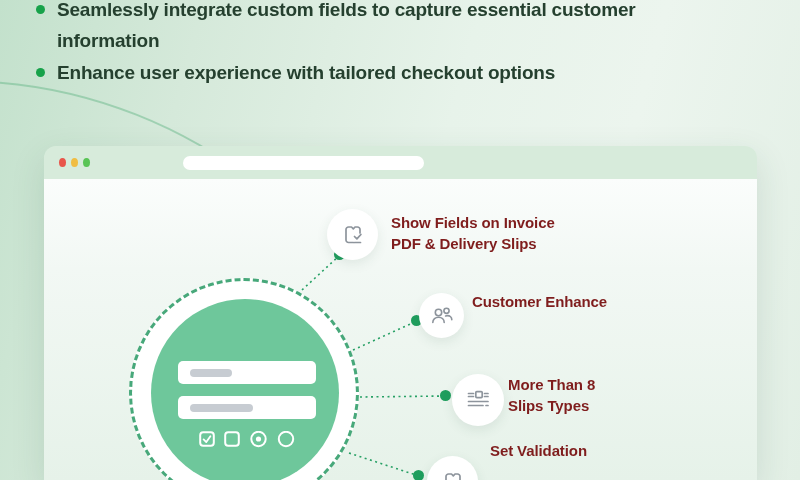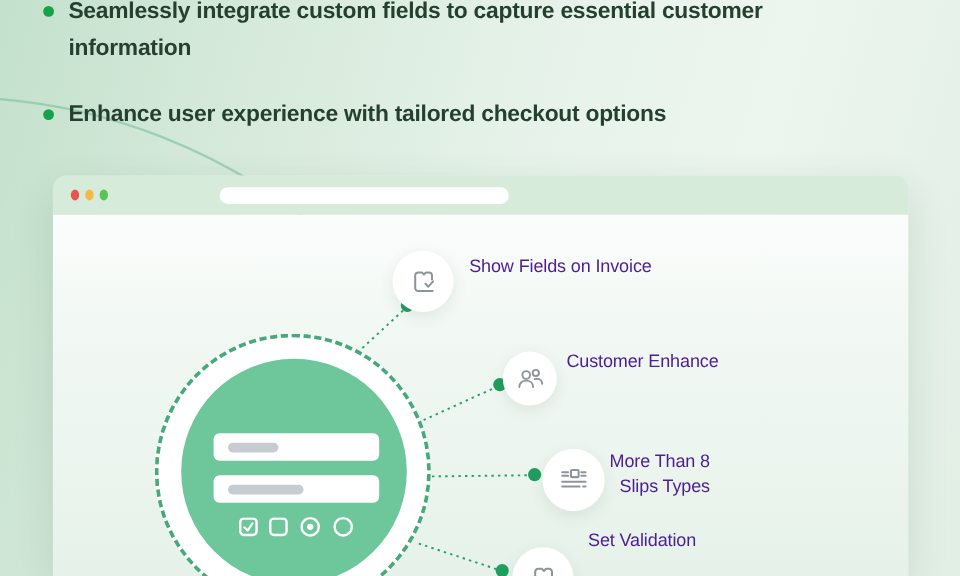--- a/index.html
+++ b/index.html
@@ -13,21 +13,21 @@
 
   
   .bg-arc {
     position:absolute; left:-520px; top:80px; width:960px; height:960px;
     border:2px solid rgba(96,180,130,.45); border-radius:50%;
   }
 
   
   .bullets { position:absolute; left:36px; top:-6px; width:648px; }
   .bullet-row { display:flex; gap:12px; }
-  .bullet-row + .bullet-row { margin-top:24px; }
+  .bullet-row + .bullet-row { margin-top:1px; }
   .bullet-dot { flex:0 0 auto; width:9px; height:9px; margin-top:11px; border-radius:50%; background:#17a24a; }
   .bullet-text {
     font-size:19px; font-weight:bold; letter-spacing:-.2px;
     color:#25402f; line-height:31px;
   }
 
   
   .window {
     position:absolute; left:44px; top:146px; width:713px; height:334px;
     border-radius:12px 12px 0 0; overflow:hidden;
@@ -80,22 +80,22 @@
     position:absolute; border-radius:50%; background:#ffffff;
     box-shadow:0 4px 12px rgba(50,90,70,.10);
     display:flex; align-items:center; justify-content:center;
   }
   .callout-circle.c1 { left:327px; top:209px; width:51px; height:51px; }
   .callout-circle.c2 { left:419px; top:293px; width:45px; height:45px; }
   .callout-circle.c3 { left:452px; top:374px; width:52px; height:52px; }
   .callout-circle.c4 { left:427px; top:456px; width:51px; height:51px; }
 
   .callout-text {
-    position:absolute; font-size:15px; font-weight:normal; color:#4c1d95; line-height:21px;
-    white-space:nowrap; letter-spacing:-.1px;text-align:right;
+    position:absolute; font-size:15px; font-weight:bold; color:#7f1d1d; line-height:21px;
+    white-space:nowrap; letter-spacing:-.1px;
   }
   .callout-text.t1 { left:391px; top:212px; }
   .callout-text.t2 { left:472px; top:291px; }
   .callout-text.t3 { left:508px; top:374px; }
   .callout-text.t4 { left:490px; top:440px; }
 </style>
 </head>
 <body>
 
 <div class="stage">
@@ -169,20 +169,21 @@
     <svg width="28" height="28" viewBox="0 0 28 28">
       <g fill="none" stroke="#8d949c" stroke-width="1.7" stroke-linecap="round" stroke-linejoin="round">
         <path d="M14.5 21.5 H9.5 a2.5 2.5 0 0 1 -2.5 -2.5 V8.5 a2.5 2.5 0 0 1 2.5 -2.5 h3 l1.8 1.8 L16 6 h2.5 a2.5 2.5 0 0 1 2.5 2.5 v3.5"></path>
         <path d="M15.5 15.5 l2.4 2.4 4 -4.4"></path>
         <path d="M15.5 21.5 h6"></path>
       </g>
     </svg>
   </div>
   <div class="callout-text t1">
     <div>Show Fields on Invoice</div>
+    <div>PDF &amp; Delivery Slips</div>
   </div>
 
   <div class="callout-circle c2">
     <svg width="28" height="28" viewBox="0 0 28 28">
       <g fill="none" stroke="#8d949c" stroke-width="1.6" stroke-linecap="round" stroke-linejoin="round">
         <circle cx="10.5" cy="10.5" r="3.2"></circle>
         <path d="M4.8 20.5 c0 -3.4 2.6 -5.3 5.7 -5.3 s5.7 1.9 5.7 5.3"></path>
         <circle cx="18.5" cy="8.8" r="2.6"></circle>
         <path d="M17.6 13.9 c.6 -.2 1.2 -.3 1.9 -.3 2.4 0 4.3 1.7 4.3 4.2"></path>
       </g>

